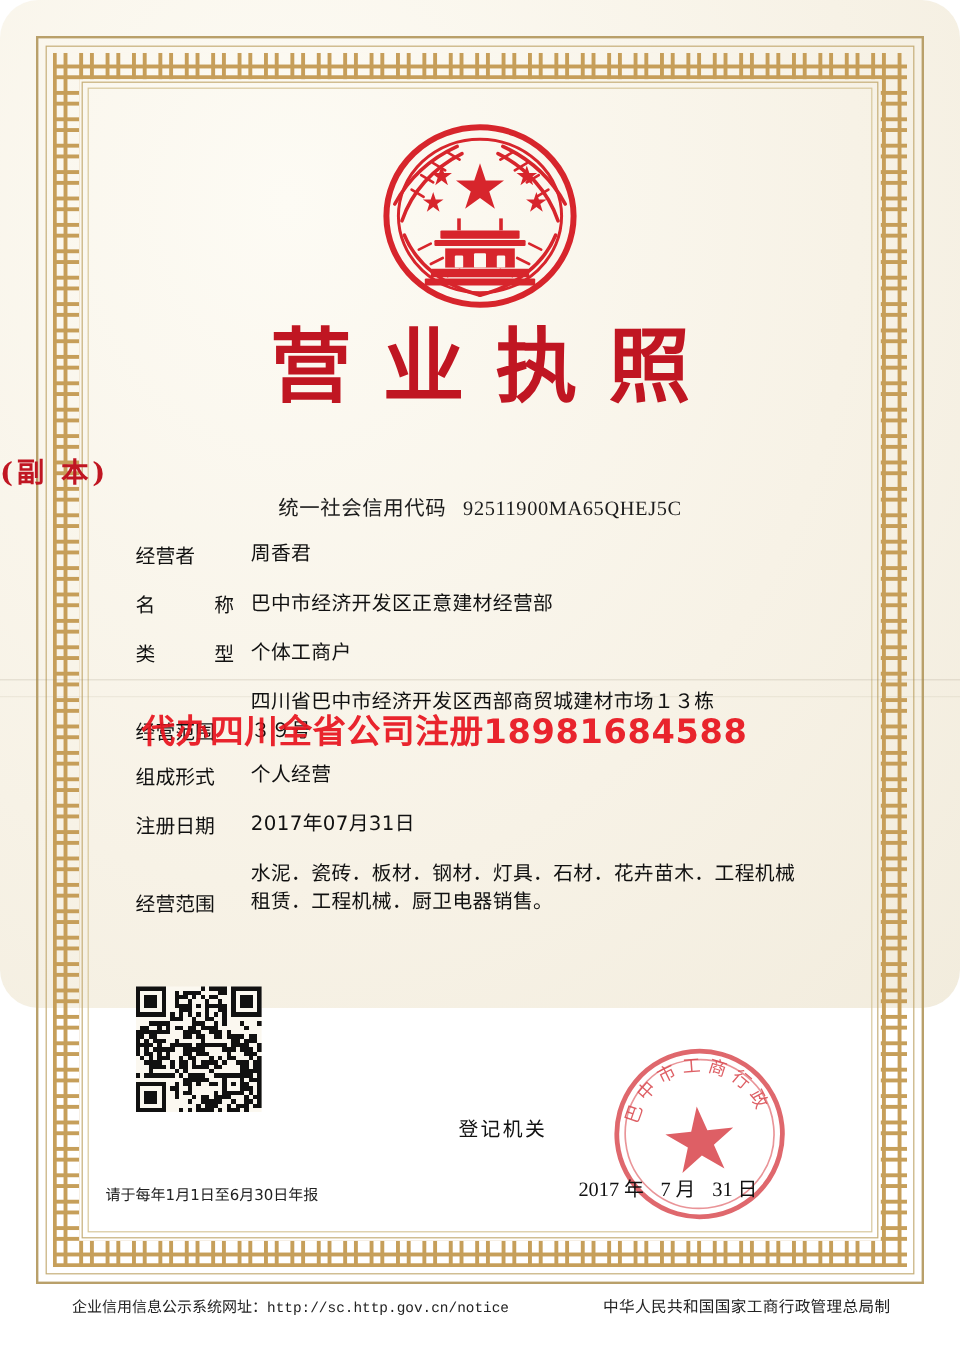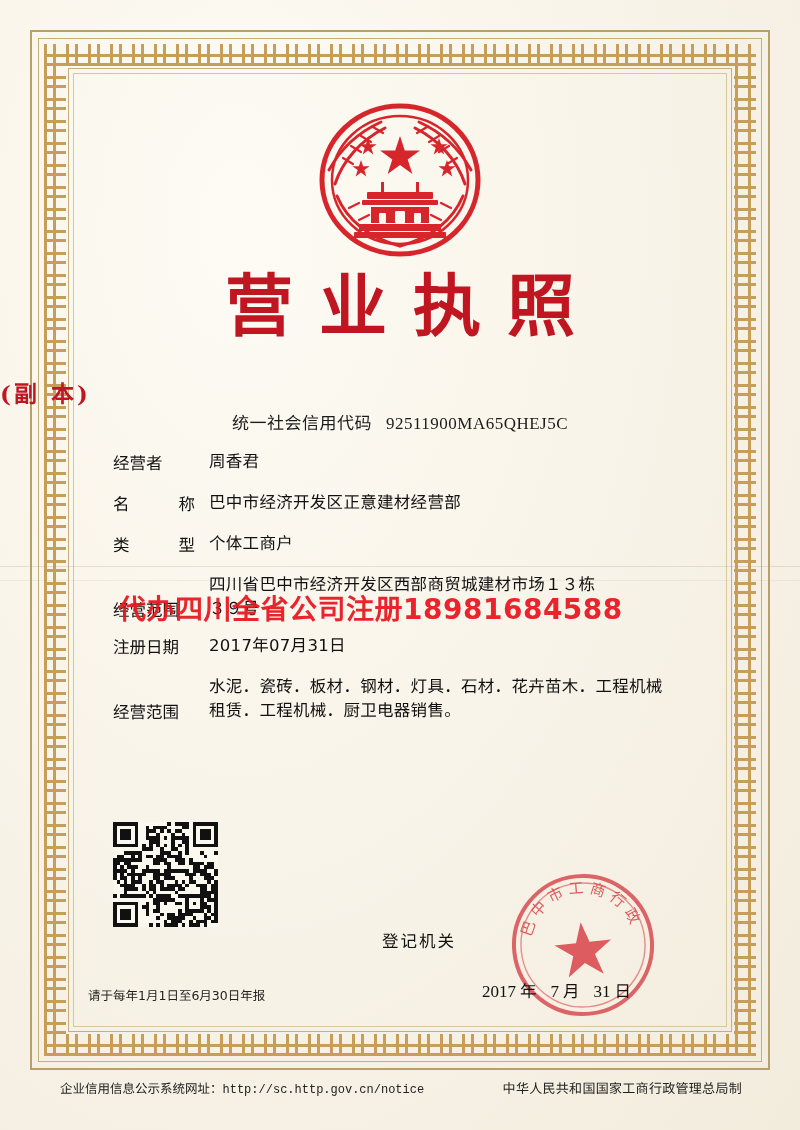--- a/index.html
+++ b/index.html
@@ -10,24 +10,25 @@
   body {
     width: 800px;
     height: 1130px;
     font-family: "Liberation Sans", sans-serif;
     overflow: hidden;
   }
 
   .page {
     position: relative;
     width: 800px;
-    height: 1130px;
+    height: 840px;
     background: #fbf8f0;
     background-image:
       radial-gradient(ellipse at 30% 20%, #fdfbf4 0%, #f7f2e6 60%, #f2ecdd 100%);
+    border-radius: 32px;
   }
 
   
   .fold {
     position: absolute;
     left: 0; right: 0;
     height: 1px;
     background: rgba(150,140,115,0.22);
     pointer-events: none;
   }
@@ -372,20 +373,24 @@
     </div>
 
     <div class="row tight">
       <div class="label">经营范围</div>
       <div class="value">
         <span class="l2">四川省巴中市经济开发区西部商贸城建材市场１３栋</span>
         <span class="l2">３９号</span>
       </div>
     </div>
 
+    <div class="row">
+      <div class="label">组成形式</div>
+      <div class="value">个人经营</div>
+    </div>
 
     <div class="row">
       <div class="label">注册日期</div>
       <div class="value">2017年07月31日</div>
     </div>
 
     <div class="row">
       <div class="label">经营范围</div>
       <div class="value">
         <span class="l2">水泥．瓷砖．板材．钢材．灯具．石材．花卉苗木．工程机械</span>

